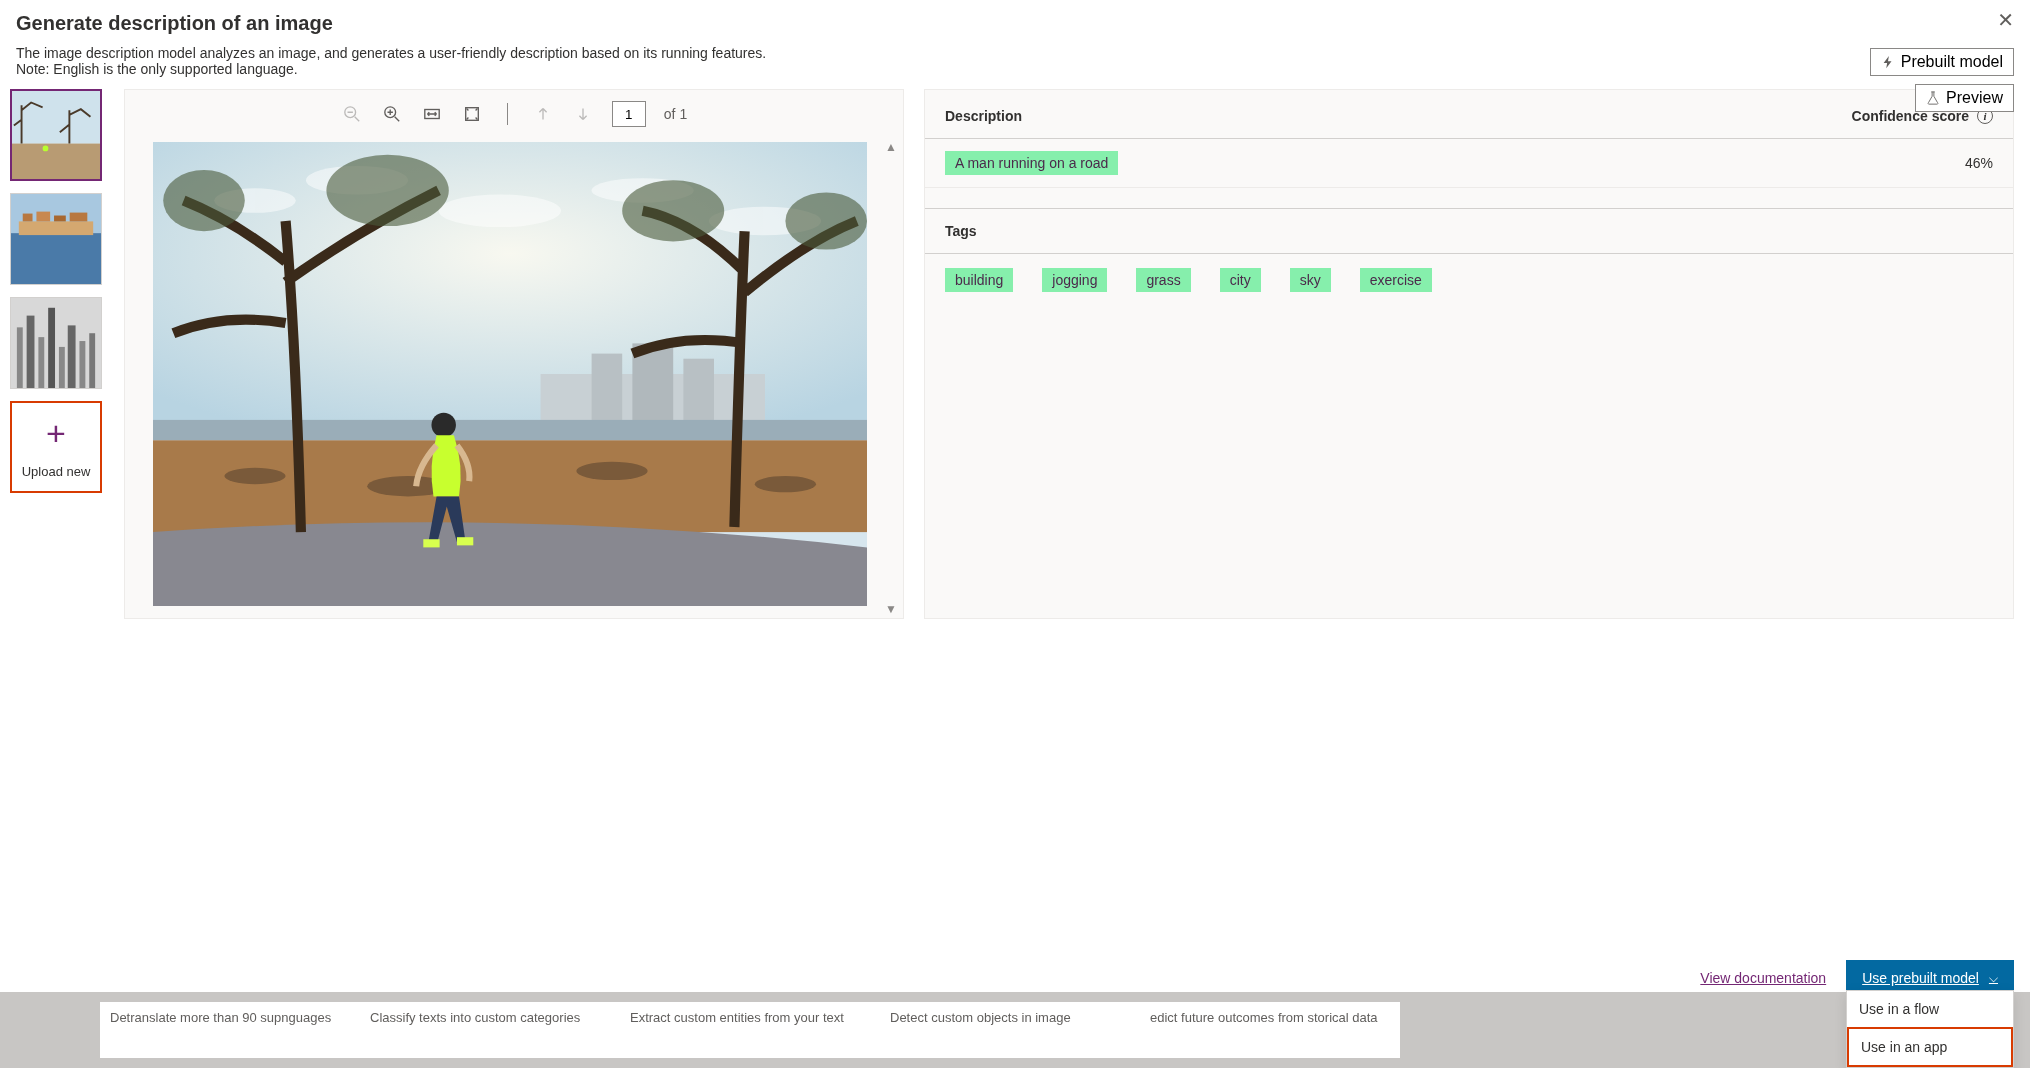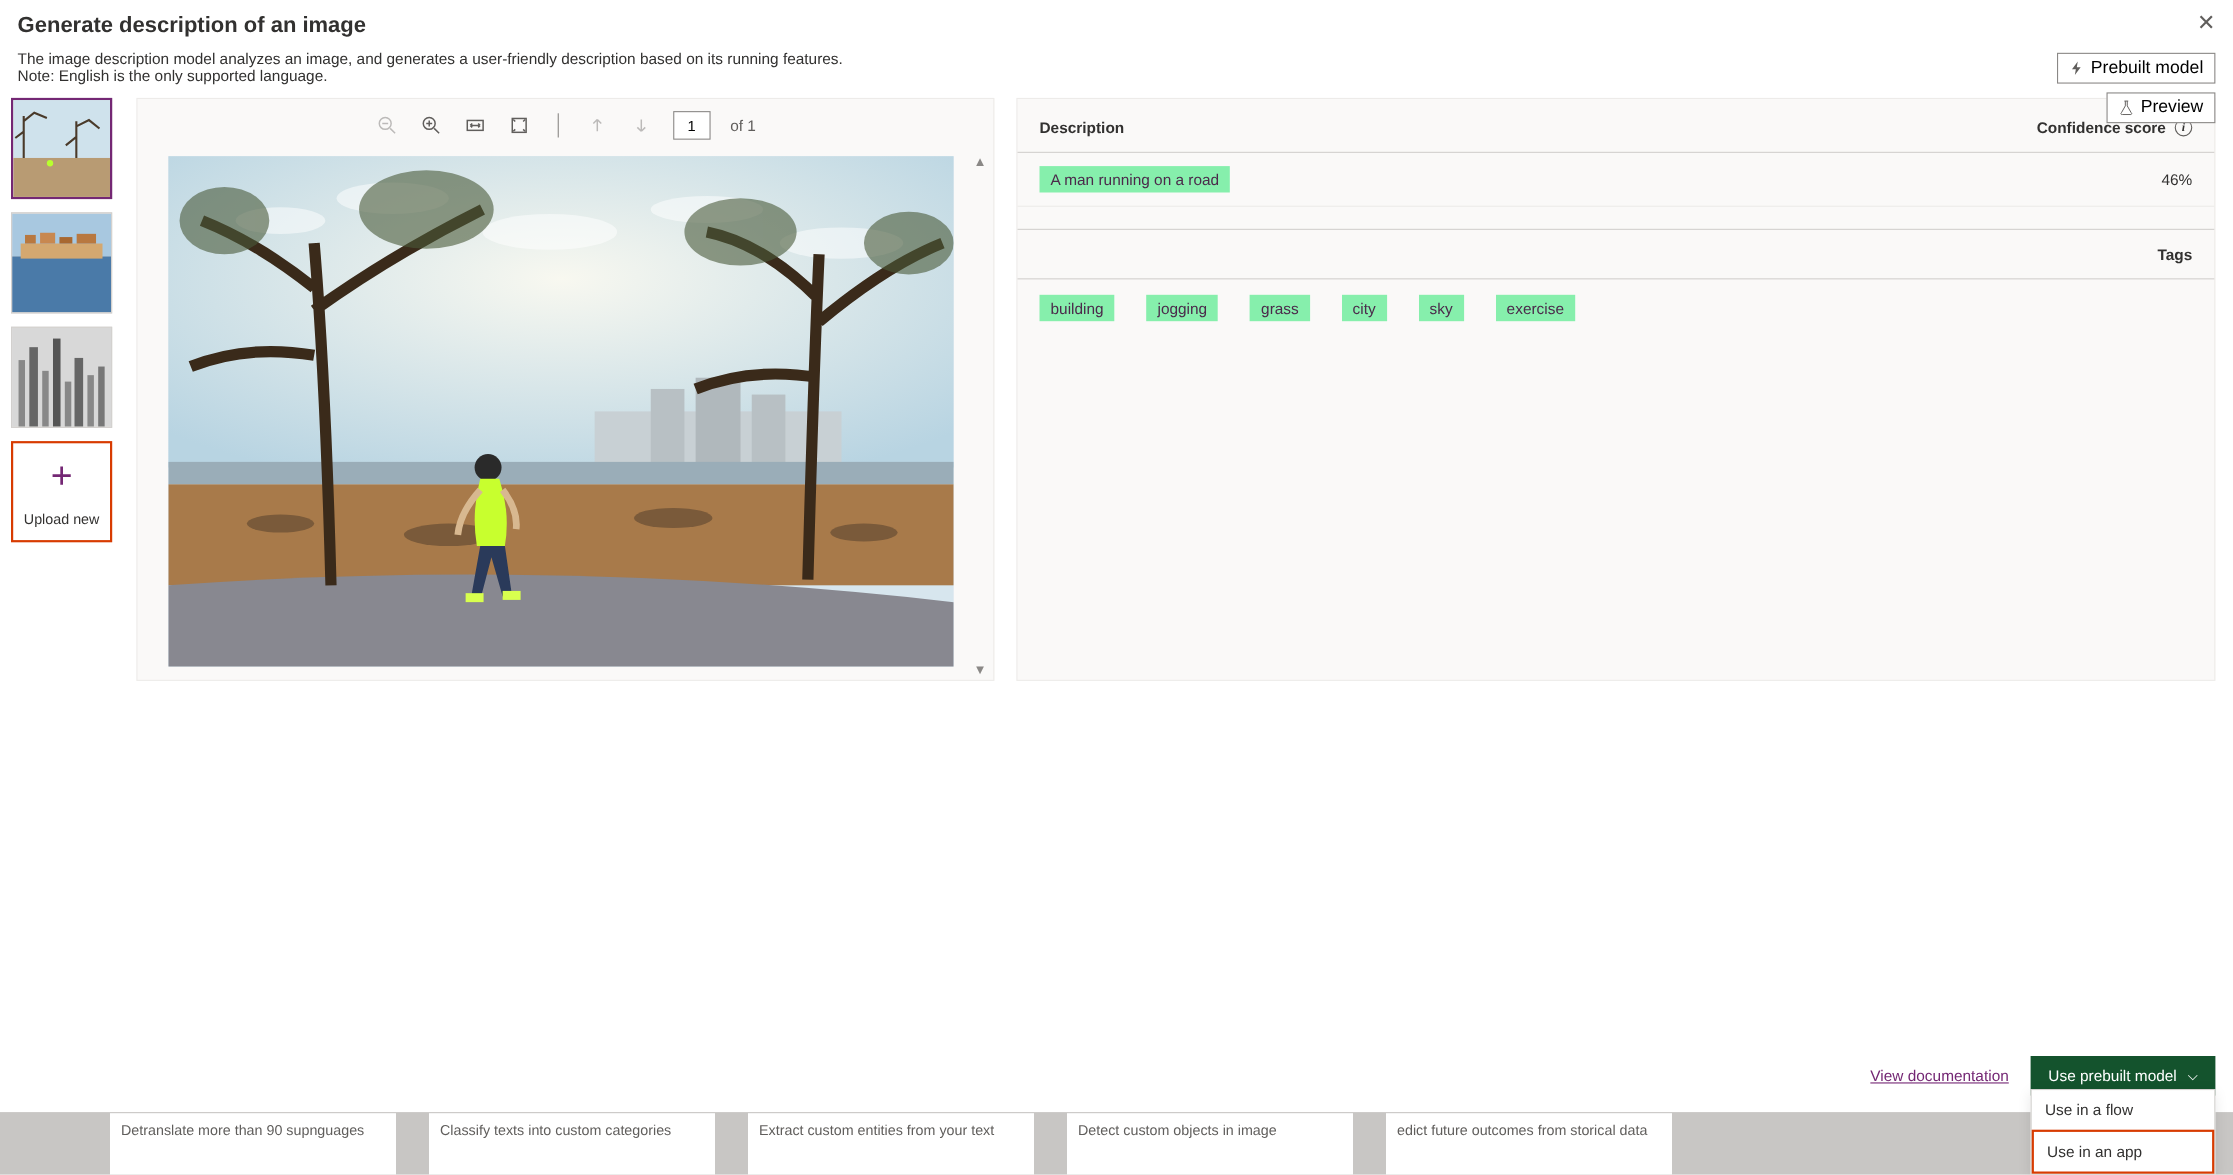--- a/index.html
+++ b/index.html
@@ -32,44 +32,44 @@
     .toolbar svg { width: 18px; height: 18px; stroke: #605e5c; fill: none; stroke-width: 1.5; }
     .toolbar .divider { width: 1px; height: 22px; background: #8a8886; margin: 0 6px; }
     .toolbar input { width: 34px; height: 26px; text-align: center; border: 1px solid #8a8886; }
     .toolbar .oftotal { font-size: 14px; }
 
     .image-area { flex: 1; position: relative; padding: 4px 36px 12px 28px; overflow: hidden; }
     .image-area .scrollbar-up { position: absolute; right: 6px; top: 2px; color: #8a8886; font-size: 12px; }
     .image-area .scrollbar-down { position: absolute; right: 6px; bottom: 2px; color: #8a8886; font-size: 12px; }
     .image-svg { width: 100%; height: 100%; display: block; background: #d7e6ee; }
 
-    .results { flex: 1; border: 1px solid #edebe9; background: #faf9f8; height: 530px; padding: 0; text-align: right; }
+    .results { flex: 1; border: 1px solid #edebe9; background: #faf9f8; height: 530px; padding: 0; }
     .results-header { display: flex; align-items: center; justify-content: space-between; padding: 18px 20px 14px 20px; border-bottom: 1px solid #d2d0ce; }
     .results-header .title { font-weight: 600; }
     .results-header .conf { display: flex; align-items: center; gap: 8px; font-weight: 600; }
     .info-icon { width: 16px; height: 16px; border: 1.2px solid #605e5c; border-radius: 50%; display: inline-flex; align-items: center; justify-content: center; font-size: 11px; font-style: italic; font-family: Georgia, serif; }
 
     .desc-row { display: flex; align-items: center; justify-content: space-between; padding: 12px 20px; border-bottom: 1px solid #edebe9; }
     .pill { background: #86efac; color: #4b2a4b; padding: 4px 10px; font-size: 14px; display: inline-block; }
     .pct { color: #323130; }
 
     .tags-section { margin-top: 20px; border-top: 1px solid #d2d0ce; }
     .tags-header { padding: 14px 20px; font-weight: 600; border-bottom: 1px solid #d2d0ce; }
     .tags-body { padding: 14px 20px; display: flex; flex-wrap: wrap; gap: 29px; }
 
     .footer-actions { position: absolute; right: 16px; bottom: 72px; display: flex; align-items: center; gap: 20px; }
     .link { color: #742774; text-decoration: underline; cursor: pointer; }
-    .btn-primary { background: #14532d; color: #fff; border: none; padding: 10px 16px; font-size: 14px; display: inline-flex; align-items: center; gap: 10px; cursor: pointer; }
+    .btn-primary { background: #0369a1; color: #fff; border: none; padding: 10px 16px; font-size: 14px; display: inline-flex; align-items: center; gap: 10px; cursor: pointer; text-decoration: underline; }
     .btn-primary .chev { font-size: 12px; }
 
     .dropdown { position: absolute; right: 16px; bottom: 0; width: 168px; border: 1px solid #d2d0ce; background: #fff; box-shadow: 0 4px 12px rgba(0,0,0,.1); }
     .dropdown .item { padding: 10px 12px; cursor: pointer; font-size: 14px; }
     .dropdown .item.hl { border: 2px solid #d83b01; }
 
-    .bg-strip { position: absolute; bottom: 0; left: 0; right: 0; height: 57px; background: #c8c6c4; z-index: -1; display: flex; gap: 30px; padding-left: 100px; align-items: center; white-space: nowrap; overflow: hidden; }
+    .bg-strip { position: absolute; bottom: 0; left: 0; right: 0; height: 76px; background: #c8c6c4; z-index: -1; display: flex; padding-left: 100px; align-items: center; white-space: nowrap; overflow: hidden; }
     .bg-card { background: #fff; height: 56px; width: 260px; padding: 8px 10px; font-size: 13px; color: #605e5c; }
   </style>
 </head>
 <body>
 
 <div class="header">
   <h1>Generate description of an image</h1>
   <span class="close">✕</span>
   <p class="subtitle">The image description model analyzes an image, and generates a user-friendly description based on its running features.</p>
   <p class="note">Note: English is the only supported language.</p>

